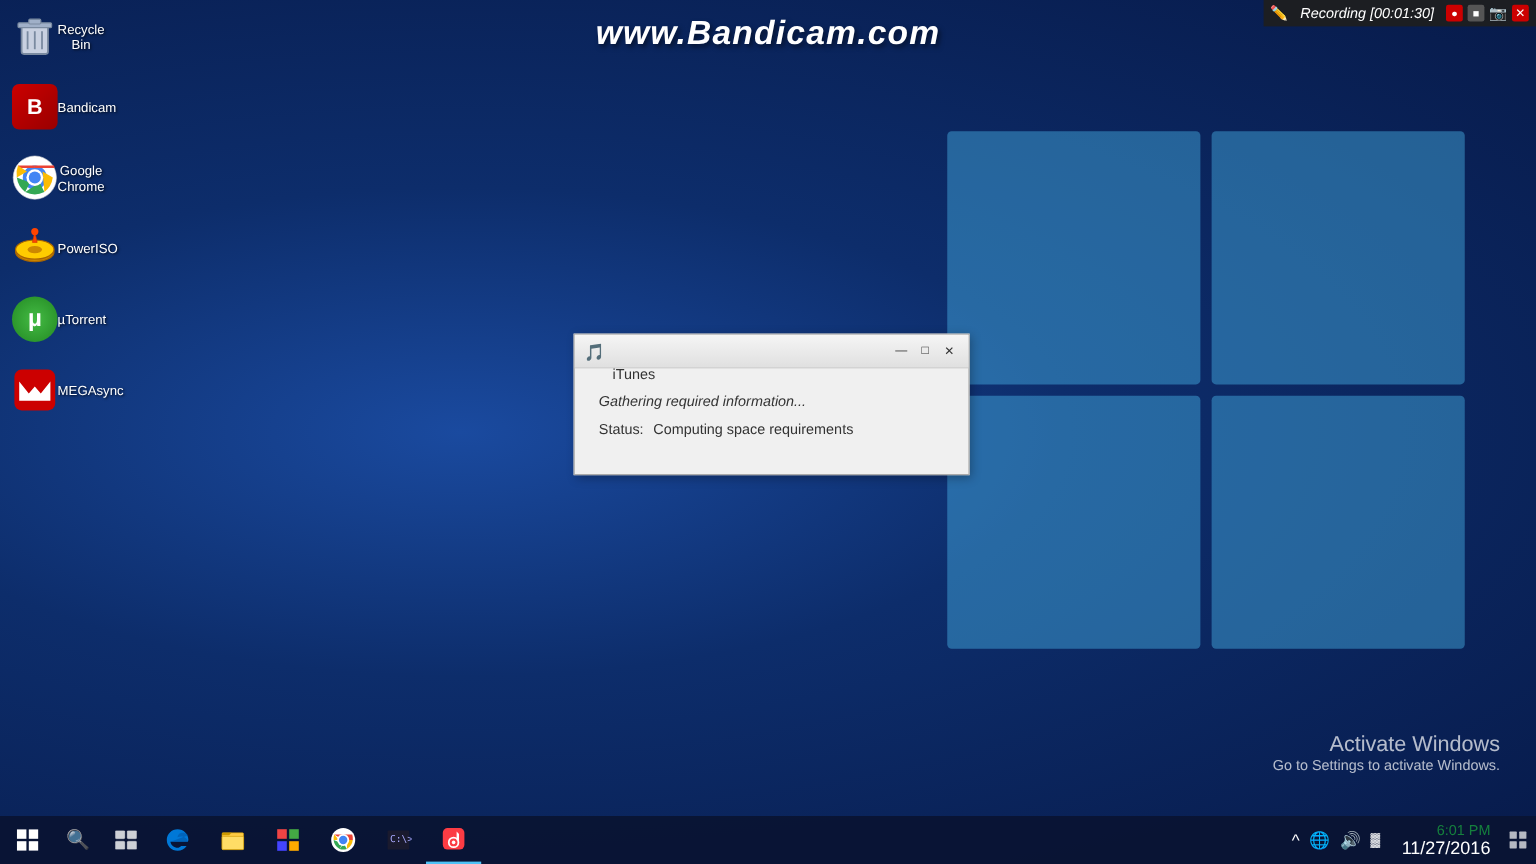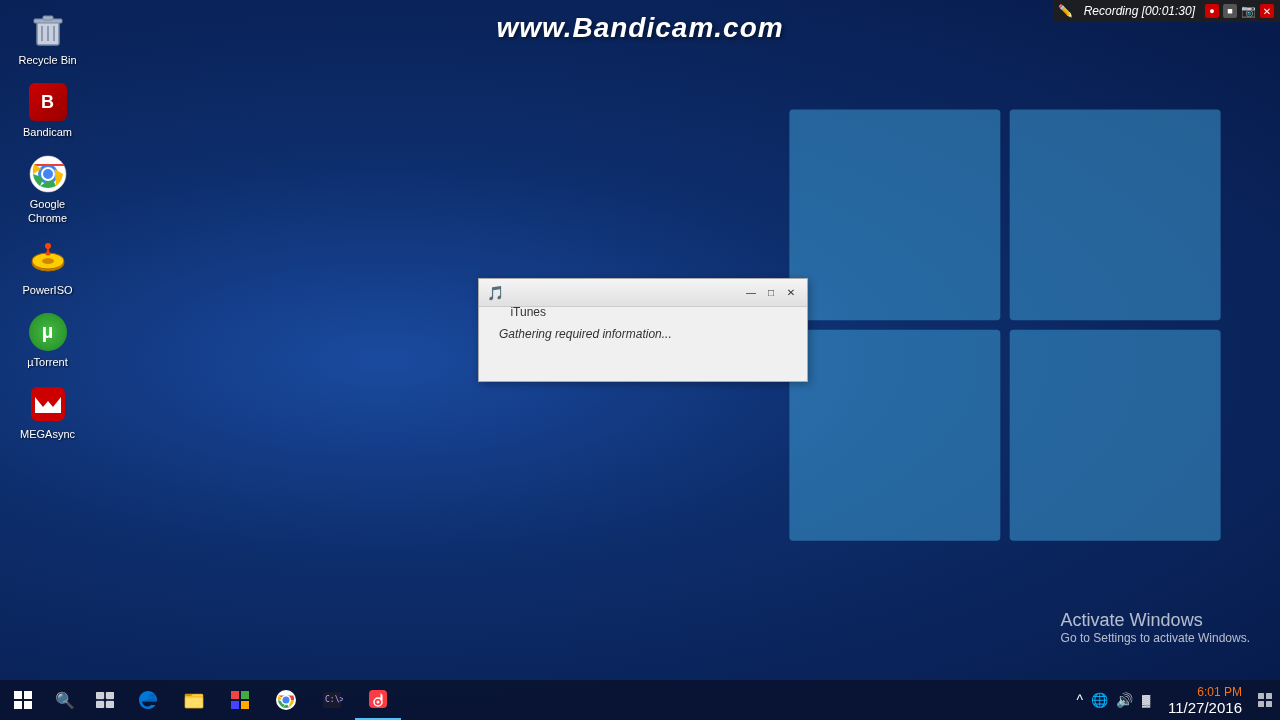--- a/index.html
+++ b/index.html
@@ -74,21 +74,21 @@
       position: absolute;
       top: 10px;
       left: 10px;
       display: flex;
       flex-direction: column;
       gap: 15px;
     }
 
     .desktop-icon {
       display: flex;
-      flex-direction: column;
+      flex-direction: row;
       align-items: center;
       width: 75px;
       cursor: pointer;
     }
 
     .desktop-icon .icon-img {
       width: 40px;
       height: 40px;
       display: flex;
       align-items: center;
@@ -207,21 +207,21 @@
     .status-value {
       color: #333;
     }
 
     
     .activate-windows {
       position: absolute;
       bottom: 75px;
       right: 30px;
       color: rgba(255,255,255,0.7);
-      text-align: left;
+      text-align: right;
       pointer-events: none;
     }
 
     .activate-windows .act-title {
       font-size: 18px;
       font-weight: 300;
     }
 
     .activate-windows .act-sub {
       font-size: 12px;
@@ -307,21 +307,21 @@
     .taskbar-clock {
       display: flex;
       flex-direction: column;
       align-items: flex-end;
       padding: 0 8px;
       cursor: pointer;
     }
 
     .taskbar-clock .time {
       font-size: 12px;
-      color: #f97316;
+      color: #15803d;
     }
 
     .taskbar-clock .date {
       font-size: 15px;
       color: white;
     }
 
     .taskbar-notification {
       width: 30px;
       height: 40px;
@@ -443,20 +443,24 @@
       <span class="title-icon">🎵</span>
       <span class="title-text">iTunes</span>
       <div class="title-btns">
         <span class="title-btn">—</span>
         <span class="title-btn">□</span>
         <span class="title-btn">✕</span>
       </div>
     </div>
     <div class="dialog-body">
       <div class="gathering-text">Gathering required information...</div>
+      <div class="status-row">
+        <span class="status-label">Status:</span>
+        <span class="status-value">Computing space requirements</span>
+      </div>
     </div>
   </div>
 
   <div class="activate-windows">
     <div class="act-title">Activate Windows</div>
     <div class="act-sub">Go to Settings to activate Windows.</div>
   </div>
 
   <div class="taskbar">
 

